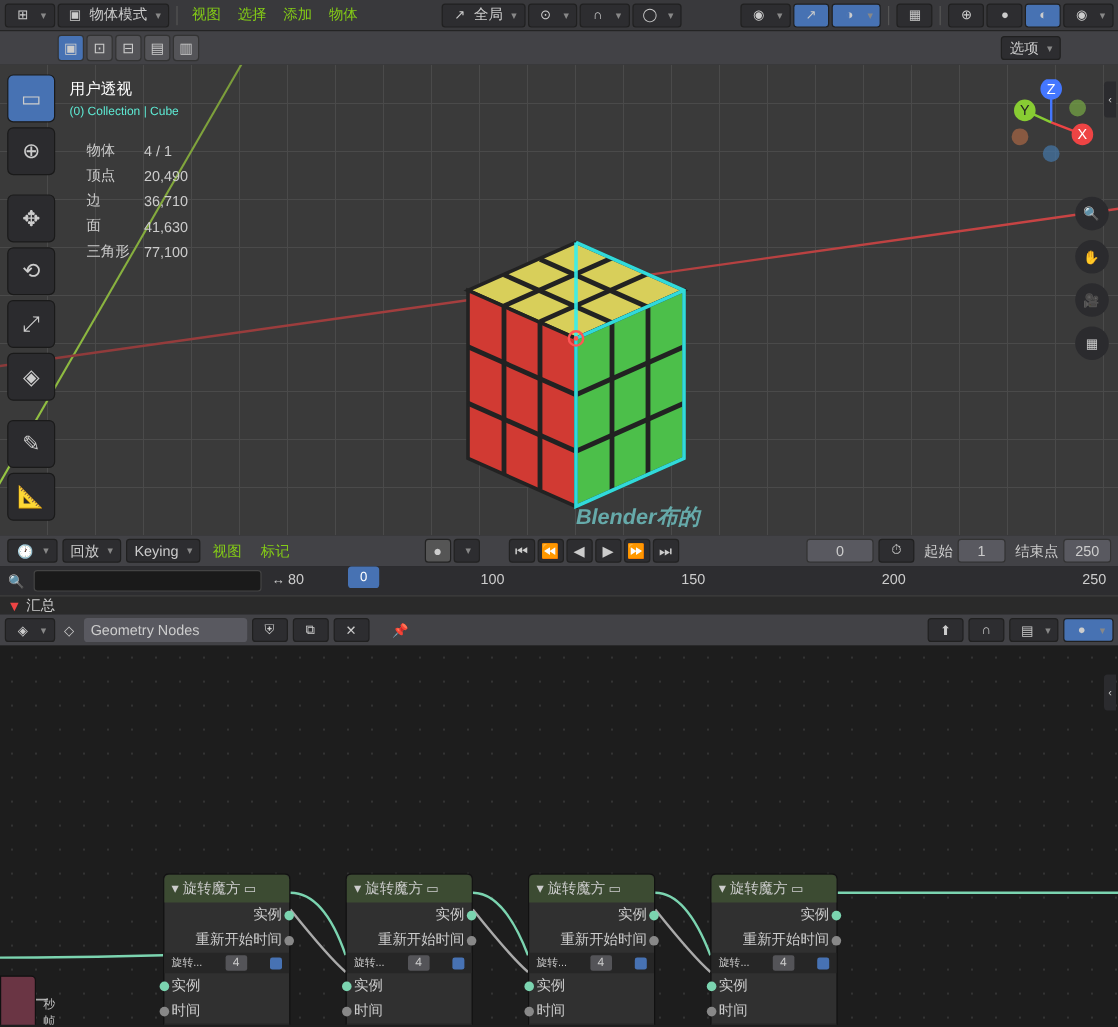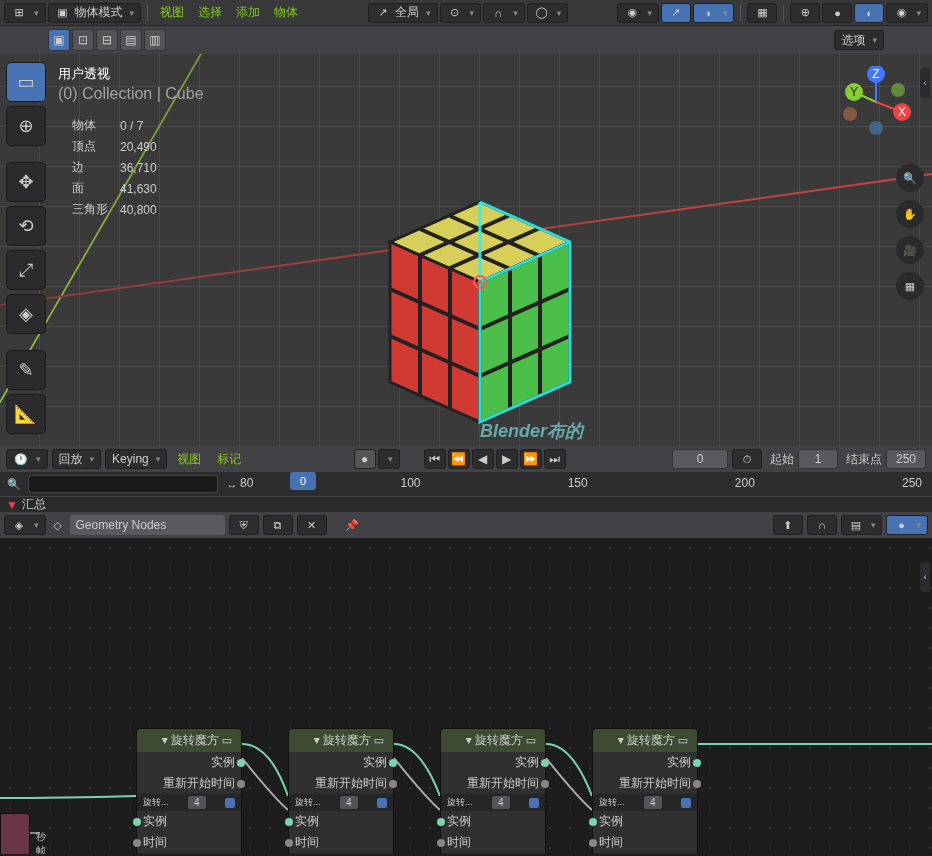--- a/index.html
+++ b/index.html
@@ -19,43 +19,43 @@
   repeating-linear-gradient(90deg,transparent,transparent 39px,#4a4a4a 39px,#4a4a4a 40px),
   #3a3a3a}
 .axis-x{position:absolute;height:2px;background:linear-gradient(90deg,#8b3a3a,#c44);top:250px;left:0;right:0;transform:skewY(-8deg);transform-origin:left}
 .axis-y{position:absolute;width:2px;background:linear-gradient(180deg,#7a9b3a,#9c4);top:0;bottom:0;left:200px;transform:skewX(-30deg);transform-origin:top}
 .ltools{position:absolute;left:6px;top:8px;width:42px;display:flex;flex-direction:column;gap:4px}
 .ltool{width:40px;height:40px;background:#2b2b2e;border:1px solid #1a1a1a;border-radius:5px;display:flex;align-items:center;justify-content:center;cursor:pointer;font-size:18px}
 .ltool.sel{background:#4772b3}
 .lgap{height:8px}
 .info{position:absolute;left:58px;top:10px;line-height:20px}
 .info .ttl{color:#fff;font-size:13px}
-.info .sub{color:#a3a3a3;font-size:16px}
+.info .sub{color:#5eead4;font-size:10px}
 .stats{position:absolute;left:70px;top:60px;font-size:12px;color:#ddd}
 .stats td{padding:1px 10px 1px 0}
 .cube{position:absolute;left:360px;top:100px;width:240px;height:280px}
 .rtools{position:absolute;right:8px;top:110px;display:flex;flex-direction:column;gap:8px;align-items:center}
 .rbtn{width:28px;height:28px;background:#2b2b2e;border-radius:14px;display:flex;align-items:center;justify-content:center;cursor:pointer}
 .gizmo{position:absolute;right:20px;top:12px;width:72px;height:72px}
 .wm{position:absolute;left:480px;top:365px;font-style:italic;font-size:18px;color:#6aa;font-weight:bold}
 .timeline{height:26px;background:#424246;display:flex;align-items:center;padding:0 6px;gap:4px}
 .tnum{width:56px;height:20px;background:#595960;border:1px solid #333;text-align:center;border-radius:3px;line-height:18px}
 .play{display:flex;gap:2px;margin:0 auto}
 .pbtn{width:22px;height:20px;background:#2d2d30;border:1px solid #222;display:flex;align-items:center;justify-content:center;cursor:pointer;border-radius:3px}
 .ruler{height:24px;background:#2d2d30;position:relative;display:flex;align-items:center}
 .search{width:190px;height:18px;background:#1a1a1a;border:1px solid #444;border-radius:3px;margin-left:6px}
 .playhead{position:absolute;left:290px;top:0;width:26px;height:18px;background:#4772b3;color:#fff;text-align:center;border-radius:3px;font-size:11px;line-height:18px}
 .ticks{position:absolute;left:240px;right:10px;top:4px;display:flex;justify-content:space-between;font-size:10px;color:#888}
 .sumbar{height:16px;background:#2a2a2a;border-top:1px solid #444;padding-left:6px;font-size:11px;color:#ccc;display:flex;align-items:center;gap:4px}
 .gn-hdr{height:26px;background:#424246;display:flex;align-items:center;padding:0 4px;gap:4px}
-.gn-name{width:155px;height:20px;background:#595960;border-radius:3px;padding:0 6px;line-height:20px}
+.gn-name{width:136px;height:20px;background:#595960;border-radius:3px;padding:0 6px;line-height:20px}
 .node-ed{position:relative;height:316px;background:#1d1d1d;overflow:hidden}
 .dots{position:absolute;inset:0;background-image:radial-gradient(#333 1px,transparent 1px);background-size:20px 20px}
 .node{position:absolute;width:106px;background:#303030;border:1px solid #111;border-radius:4px;font-size:10px}
-.node-h{background:#3c4b32;padding:3px 6px;border-radius:4px 4px 0 0;display:flex;justify-content:flex-end;align-items:center}
+.node-h{background:#3c4b32;padding:3px 6px;border-radius:4px 4px 0 0;display:flex;justify-content:flex-start;align-items:center}
 .node-r{padding:2px 6px;display:flex;justify-content:space-between;align-items:center;position:relative}
 .sock{width:8px;height:8px;border-radius:4px;position:absolute}
 .sock.l{left:-4px}.sock.r{right:-4px}
 .sg{background:#7bd4b0}.sgr{background:#888}
 .nval{background:#545458;padding:1px 4px;border-radius:2px;min-width:18px;text-align:center;font-size:10px}
 .nrow-dark{background:#262626}
 .chk{width:10px;height:10px;background:#4772b3;border-radius:2px;display:inline-block}
 svg{display:block}
 .expand{position:absolute;right:2px;top:14px;width:10px;height:30px;background:#2b2b2e;border-radius:3px 0 0 3px;cursor:pointer;display:flex;align-items:center;justify-content:center;font-size:9px}
 </style>
@@ -151,37 +151,37 @@
   </div>
 
   <div class="info">
     <div class="ttl">用户透视</div>
     <div class="sub">(0) Collection | Cube</div>
   </div>
   <table class="stats">
     <tbody>
         <tr>
           <td>物体</td>
-          <td>0 / 7</td>
+          <td>4 / 1</td>
         </tr>
     <tr>
           <td>顶点</td>
           <td>20,490</td>
         </tr>
     <tr>
           <td>边</td>
           <td>36,710</td>
         </tr>
     <tr>
           <td>面</td>
           <td>41,630</td>
         </tr>
     <tr>
           <td>三角形</td>
-          <td>40,800</td>
+          <td>77,100</td>
         </tr>
   </tbody>
     </table>
 
   <div class="cube">
     <svg width="240" height="280" viewBox="0 0 240 280">
 
       <polygon points="30,88 120,48 210,88 120,128" fill="#d8cf5a" stroke="#222" stroke-width="3"></polygon>
       <line x1="60" y1="101" x2="150" y2="61" stroke="#222" stroke-width="4"></line>
       <line x1="90" y1="114" x2="180" y2="74" stroke="#222" stroke-width="4"></line>

